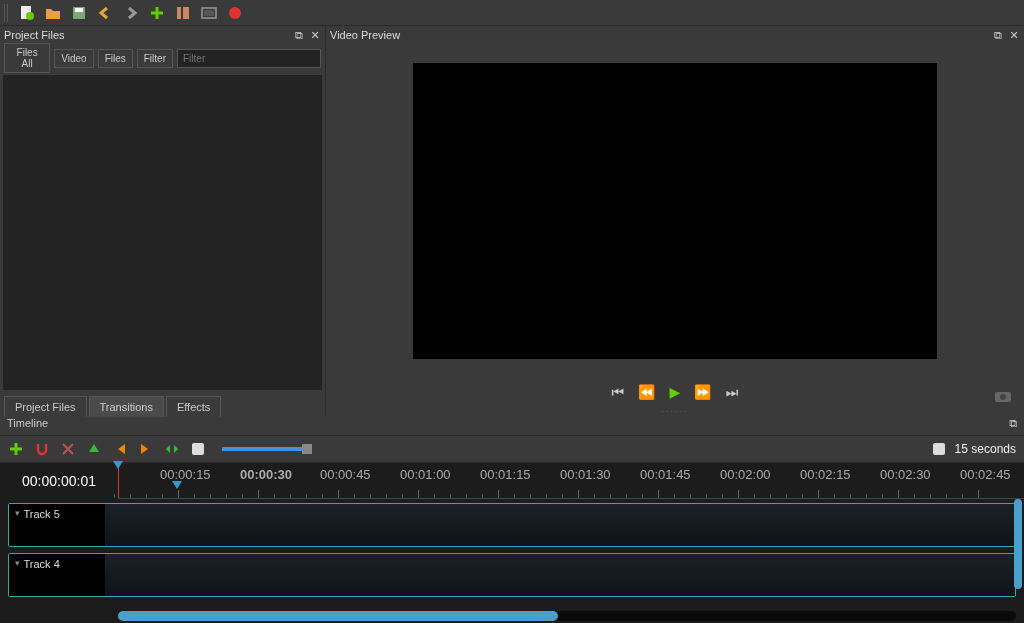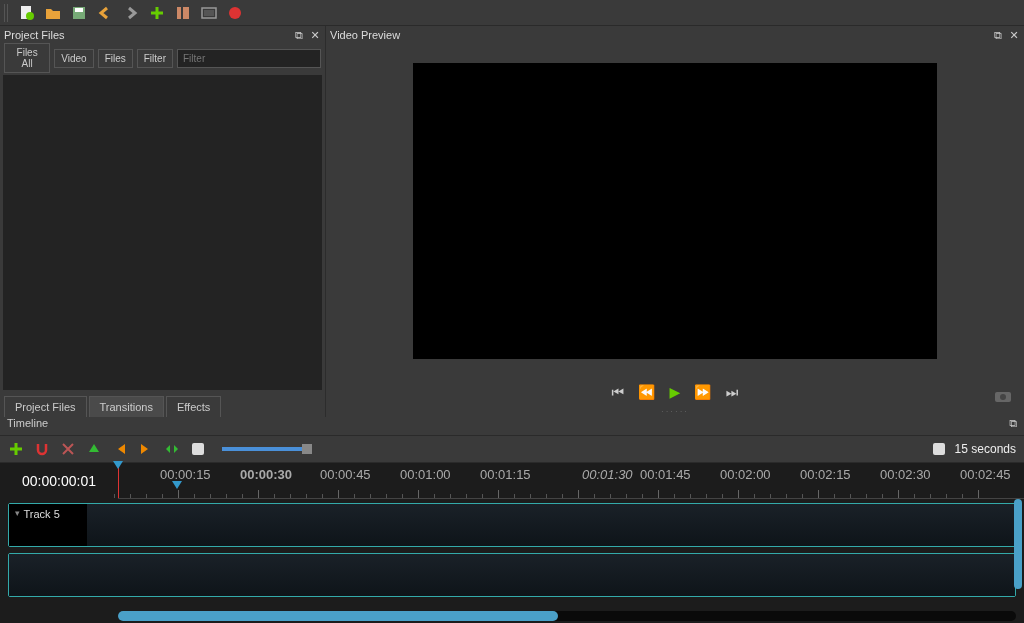--- a/index.html
+++ b/index.html
@@ -42,21 +42,21 @@
 .timecode{width:118px;display:flex;align-items:center;justify-content:center;color:#fff;font-size:14px;background:#1c1c1c}
 .ruler{flex:1;position:relative;border-bottom:1px solid #444}
 .ruler .tick{position:absolute;top:4px;font-size:13px;color:#aaa}
 .ruler .tk{position:absolute;bottom:0;width:1px;height:8px;background:#666}
 .ruler .tks{position:absolute;bottom:0;width:1px;height:4px;background:#555}
 .playhead{position:absolute;left:0;top:0;bottom:0;width:1px;background:#d33;z-index:5}
 .playhead::before{content:'';position:absolute;top:-2px;left:-5px;width:0;height:0;border-left:5px solid transparent;border-right:5px solid transparent;border-top:8px solid #39c}
 .marker{position:absolute;top:18px;width:0;height:0;border-left:5px solid transparent;border-right:5px solid transparent;border-top:8px solid #39c}
 .tracks{flex:1;display:flex;flex-direction:column;gap:6px;padding:4px 8px 0 8px;position:relative}
 .track{height:44px;display:flex;border:1px solid #3aa;border-radius:2px;background:#0e1419}
-.track-label{width:78px;background:#000;display:flex;align-items:flex-start;padding:4px 6px;color:#ddd;font-size:11px}
+.track-label{width:96px;background:#000;display:flex;align-items:flex-start;padding:4px 6px;color:#ddd;font-size:11px}
 .track-label::before{content:'▾';margin-right:4px;color:#888;font-size:9px}
 .track-lane{flex:1;background:linear-gradient(#1a2128,#0e1419)}
 .hscroll{height:12px;display:flex;padding:0 8px 2px 118px}
 .hscroll .bar{flex:1;height:10px;background:#0a0a0a;border-radius:5px;position:relative}
 .hscroll .thumb{position:absolute;left:0;width:49%;height:100%;background:#4aa0c8;border-radius:5px}
 .vscroll{position:absolute;right:2px;top:0;width:8px;height:90px;background:#4aa0c8;border-radius:4px}
 svg{display:block}
 </style>
 </head>
 <body>
@@ -247,21 +247,21 @@
         <div class="tks" style="left: 236px;"></div>
         <div class="tks" style="left: 252px;"></div>
         <div class="tks" style="left: 268px;"></div>
         <div class="tks" style="left: 284px;"></div>
         <div class="tick" style="left: 362px;">00:01:15</div>
         <div class="tk" style="left: 380px;"></div>
         <div class="tks" style="left: 316px;"></div>
         <div class="tks" style="left: 332px;"></div>
         <div class="tks" style="left: 348px;"></div>
         <div class="tks" style="left: 364px;"></div>
-        <div class="tick" style="left: 464px; font-style: italic;">00:01:30</div>
+        <div class="tick" style="left: 442px;">00:01:30</div>
         <div class="tk" style="left: 460px;"></div>
         <div class="tks" style="left: 396px;"></div>
         <div class="tks" style="left: 412px;"></div>
         <div class="tks" style="left: 428px;"></div>
         <div class="tks" style="left: 444px;"></div>
         <div class="tick" style="left: 522px;">00:01:45</div>
         <div class="tk" style="left: 540px;"></div>
         <div class="tks" style="left: 476px;"></div>
         <div class="tks" style="left: 492px;"></div>
         <div class="tks" style="left: 508px;"></div>
@@ -292,20 +292,21 @@
         <div class="tks" style="left: 844px;"></div>
       </div>
   </div>
   <div class="tracks" id="tracks">
     <div class="vscroll"></div>
   <div class="track">
         <div class="track-label">Track 5</div>
         <div class="track-lane"></div>
       </div>
       <div class="track">
+        <div class="track-label">Track 4</div>
         <div class="track-lane"></div>
       </div>
     </div>
   <div class="hscroll">
     <div class="bar">
         <div class="thumb"></div>
       </div>
   </div>
 </div>
 

